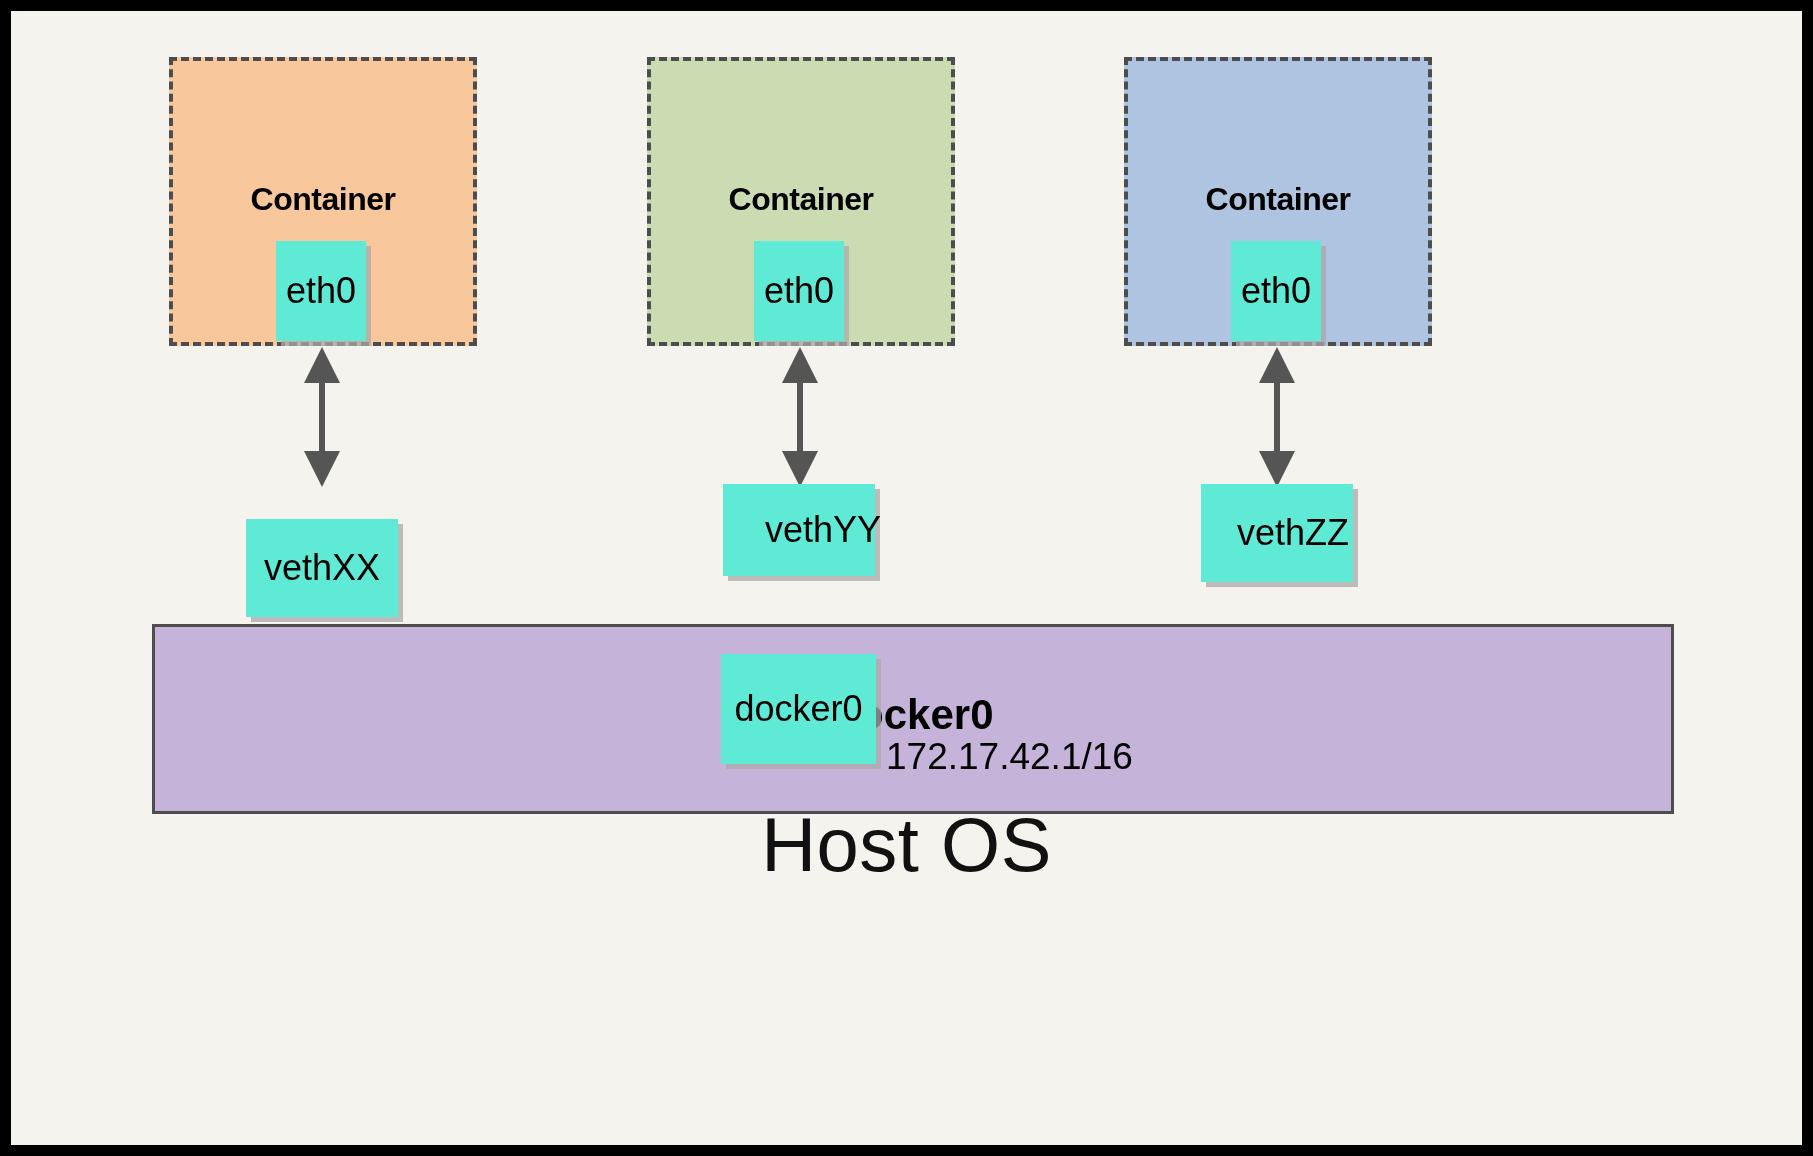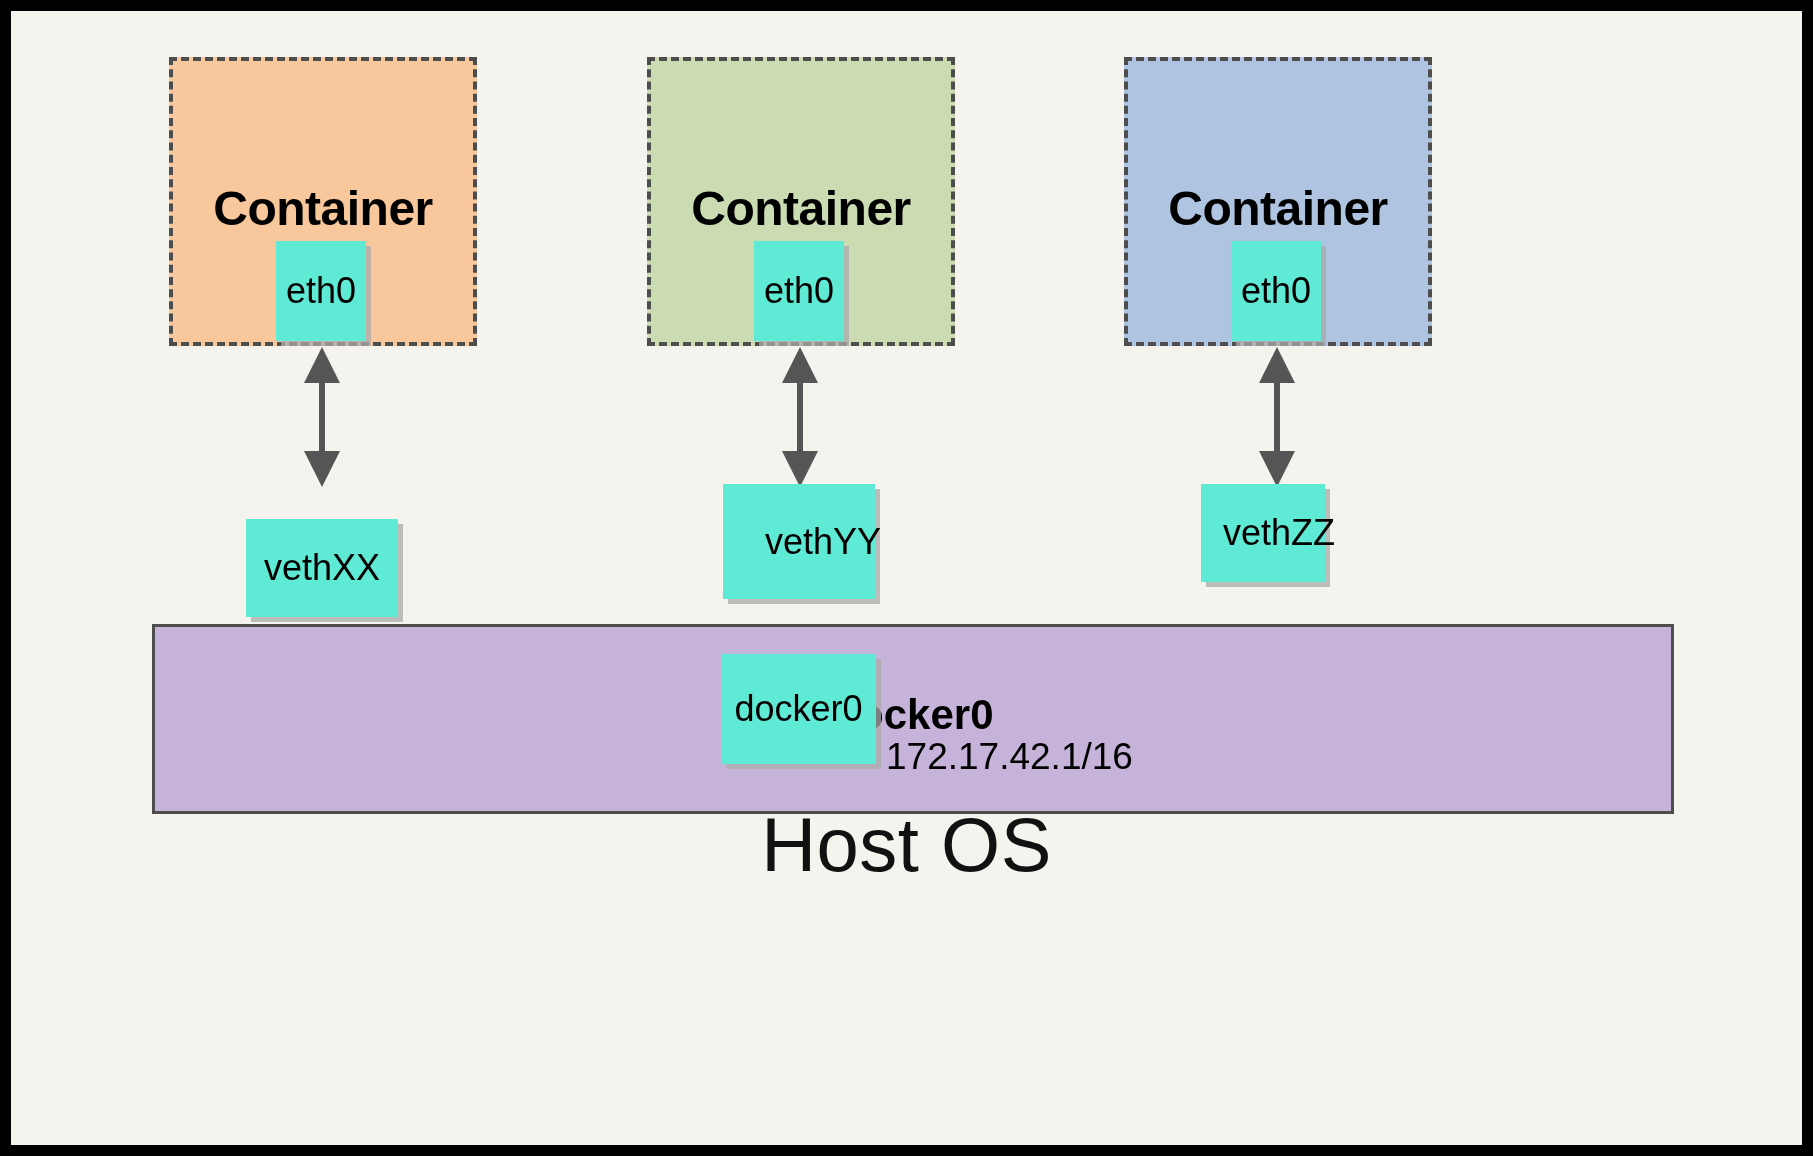--- a/index.html
+++ b/index.html
@@ -25,21 +25,21 @@
     position: absolute;
     box-sizing: border-box;
     border: 4px dashed #4d4d4d;
   }
   .container-title {
     position: absolute;
     left: 0;
     right: 0;
     text-align: center;
     font-weight: bold;
-    font-size: 48px;
+    font-size: 32px;
     color: #000000;
     letter-spacing: -0.5px;
   }
 
   
   .note {
     position: absolute;
     box-sizing: border-box;
     background: #5eead4;
     box-shadow: 5px 5px 0 0 rgba(170,170,170,0.75);
@@ -134,24 +134,24 @@
     <polygon points="26,140 44,104 8,104" fill="#555555"></polygon>
   </svg>
 
   <div id="docker-bar" style="left:141px; top:613px; width:1522px; height:190px;">
     <div id="docker-bar-label" style="top:64px;">docker0</div>
   </div>
 
   <div class="note" style="left:235px; top:473px; width:152px; height:98px;margin-top:35px;">
     <span>vethXX</span>
   </div>
-  <div class="note" style="left:712px; top:473px; width:152px; height:115px;padding-left:48px;">
+  <div class="note" style="left:712px; top:473px; width:152px; height:92px;padding-left:48px;">
     <span>vethYY</span>
   </div>
-  <div class="note" style="left:1190px; top:473px; width:124px; height:98px;padding-left:32px;">
+  <div class="note" style="left:1190px; top:473px; width:152px; height:98px;padding-left:32px;">
     <span>vethZZ</span>
   </div>
 
   <div class="note" style="left:710px; top:643px; width:155px; height:110px;">
     <span>docker0</span>
   </div>
 
   <div class="ip-text" style="left:875px; top:725px;">172.17.42.1/16</div>
 
   <div id="host-os" style="top:790px;">Host OS</div>

